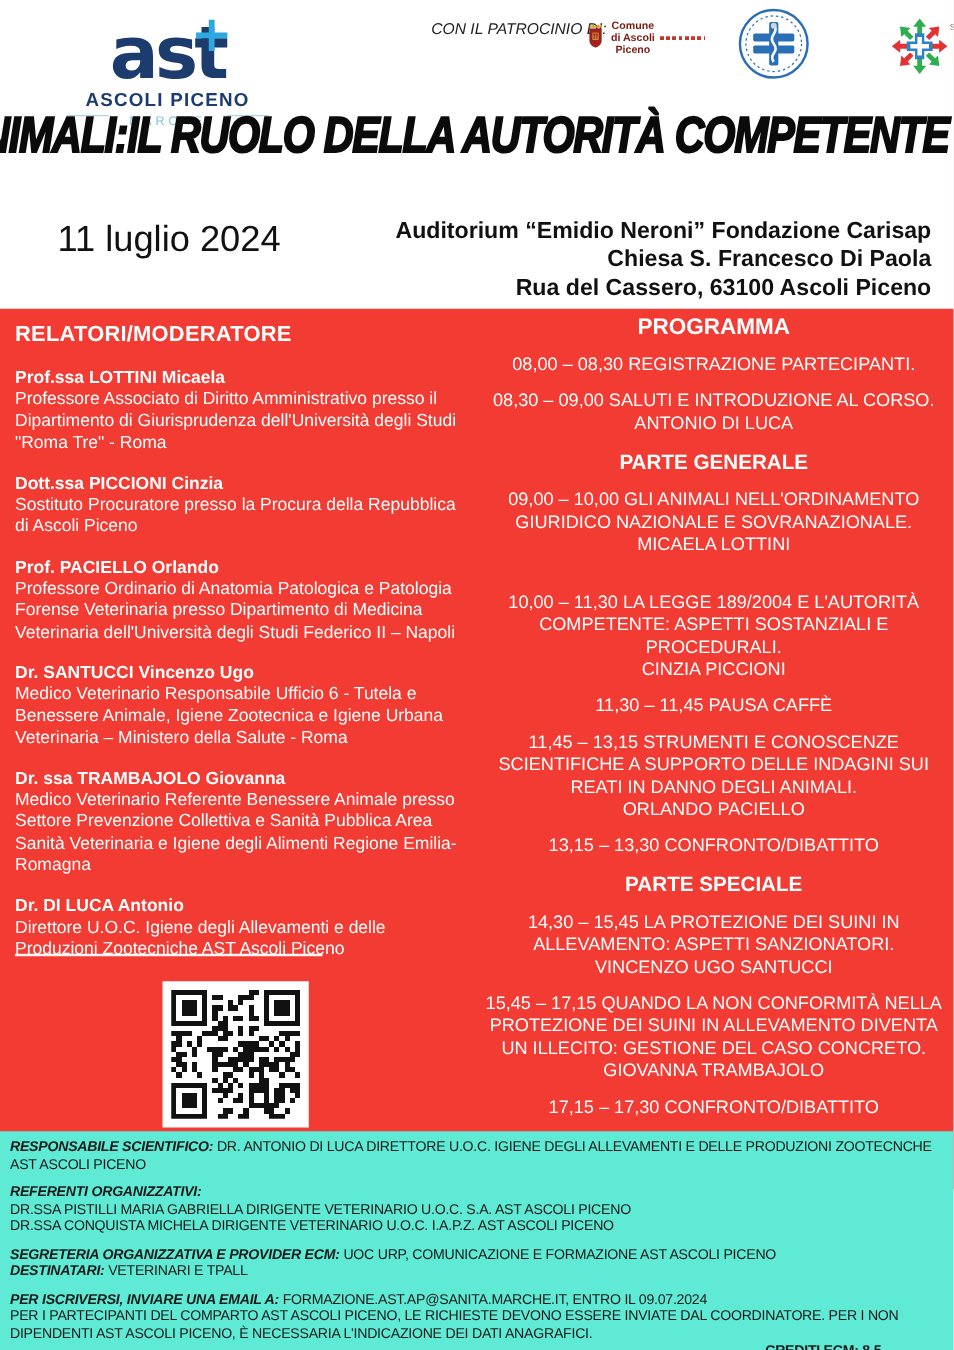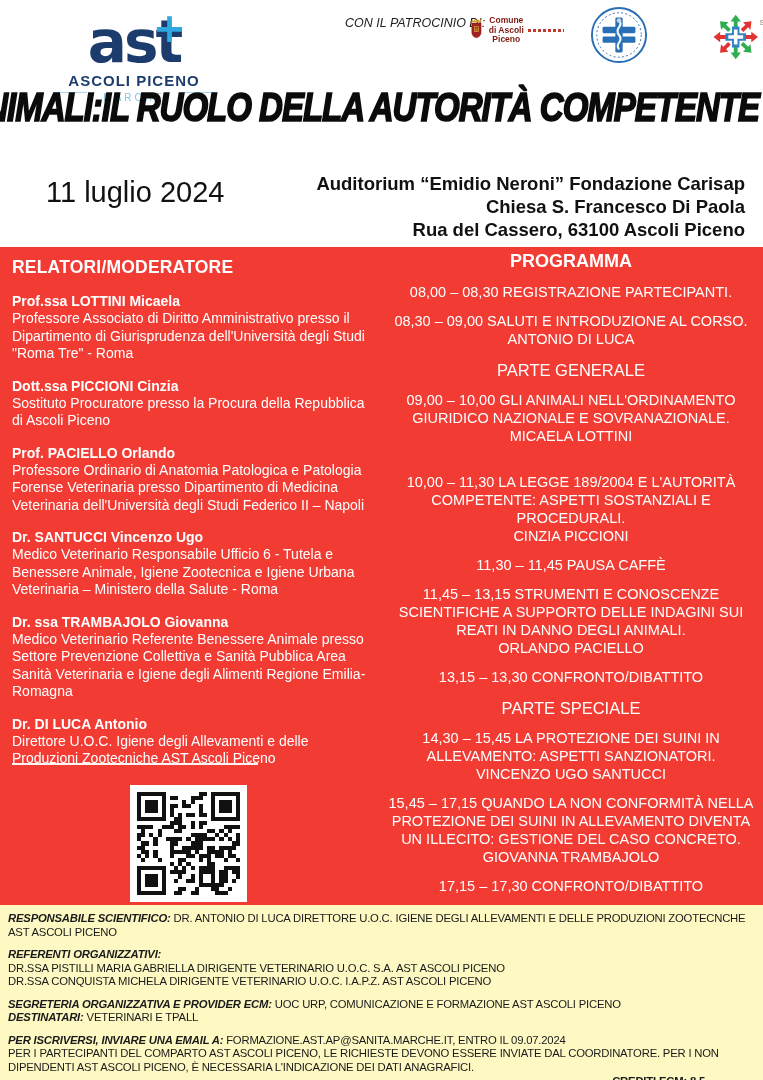--- a/index.html
+++ b/index.html
@@ -34,30 +34,30 @@
   .red-body{position:absolute;left:0;top:247px;width:763px;height:704px;background:#f23b33;color:#ffffff;}
   .col-left{position:absolute;left:12px;top:10px;width:366px;}
   .col-right{position:absolute;left:388px;top:4px;width:366px;text-align:center;}
 
   .section-heading{font-weight:bold;font-size:17.5px;letter-spacing:.2px;}
   .speaker{margin-top:15px;}
   .speaker-name{font-weight:bold;font-size:14px;line-height:17px;}
   .speaker-role{font-size:14px;line-height:17.5px;}
 
   .program-item{font-size:14.5px;line-height:18px;margin-top:11px;white-space:pre-line;}
-  .program-part{font-weight:normal;font-size:16.5px;margin-top:13px;}
+  .program-part{font-weight:bold;font-size:16.5px;margin-top:13px;}
   .mt-lg{margin-top:28px;}
   .program-heading{font-weight:bold;font-size:18px;margin-bottom:2px;}
 
   .divider{position:absolute;left:12px;top:516px;width:246px;height:2px;background:#ffffff;opacity:.95;}
   .qr-wrap{position:absolute;left:130px;top:538px;width:117px;height:117px;background:#ffffff;display:flex;align-items:center;justify-content:center;}
   .qr-wrap svg{width:103px;height:103px;}
 
   
-  .footer{position:absolute;left:0;top:905px;width:763px;height:175px;background:#fef9c3;color:#1a1a1a;padding:7px 10px 0 8px;box-sizing:border-box;font-size:11.3px;line-height:13.5px;letter-spacing:-0.2px;}
+  .footer{position:absolute;left:0;top:905px;width:763px;height:175px;background:#5eead4;color:#1a1a1a;padding:7px 10px 0 8px;box-sizing:border-box;font-size:11.3px;line-height:13.5px;letter-spacing:-0.2px;}
   .footer b{font-style:italic;}
   .f-block{margin-bottom:9px;}
   .credits{font-weight:bold;text-align:right;margin-top:1px;padding-right:48px;}
 
   
   .shield{width:40px;height:46px;position:relative;}
   .vetcircle{width:58px;height:58px;}
   .simev{width:62px;height:62px;}
 </style>
 </head>

